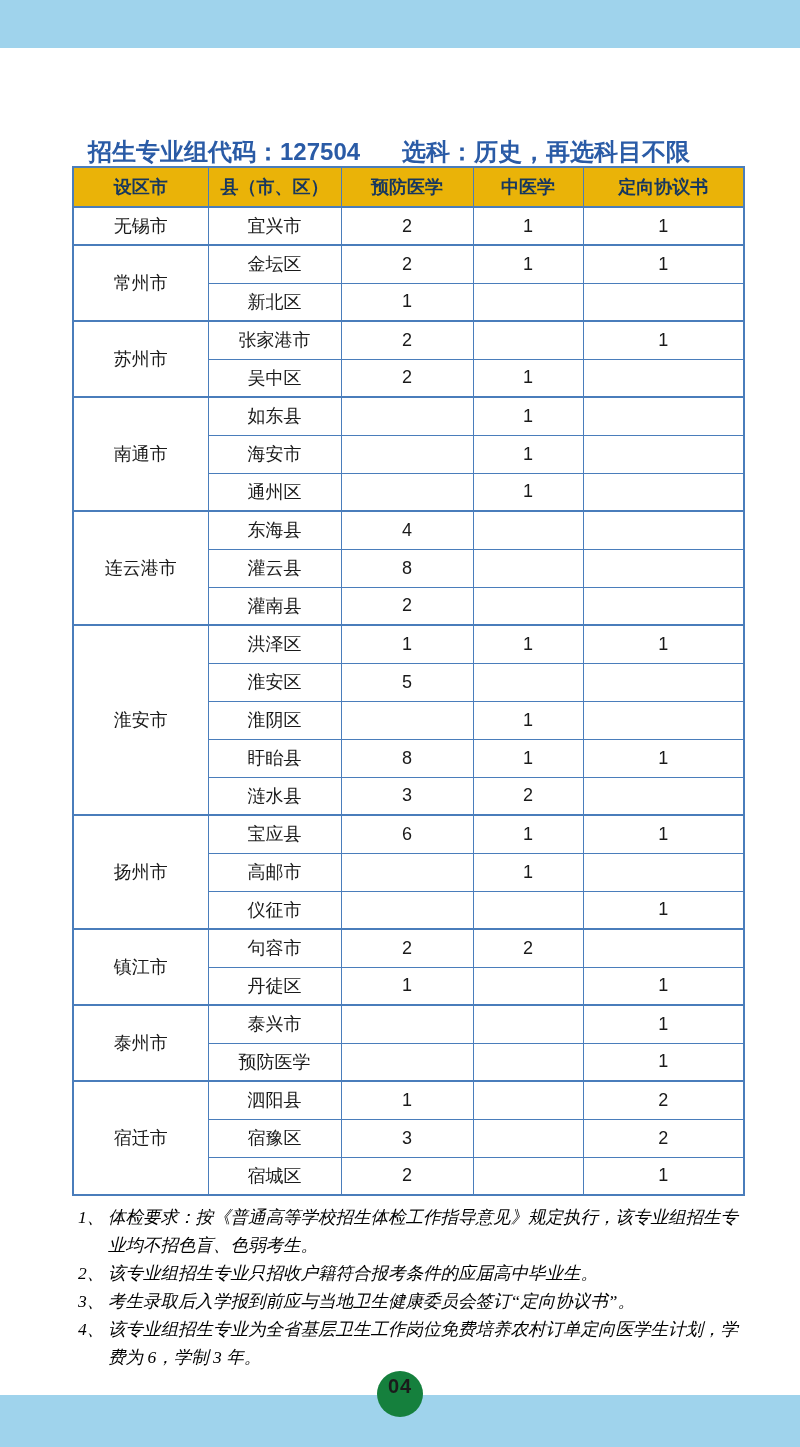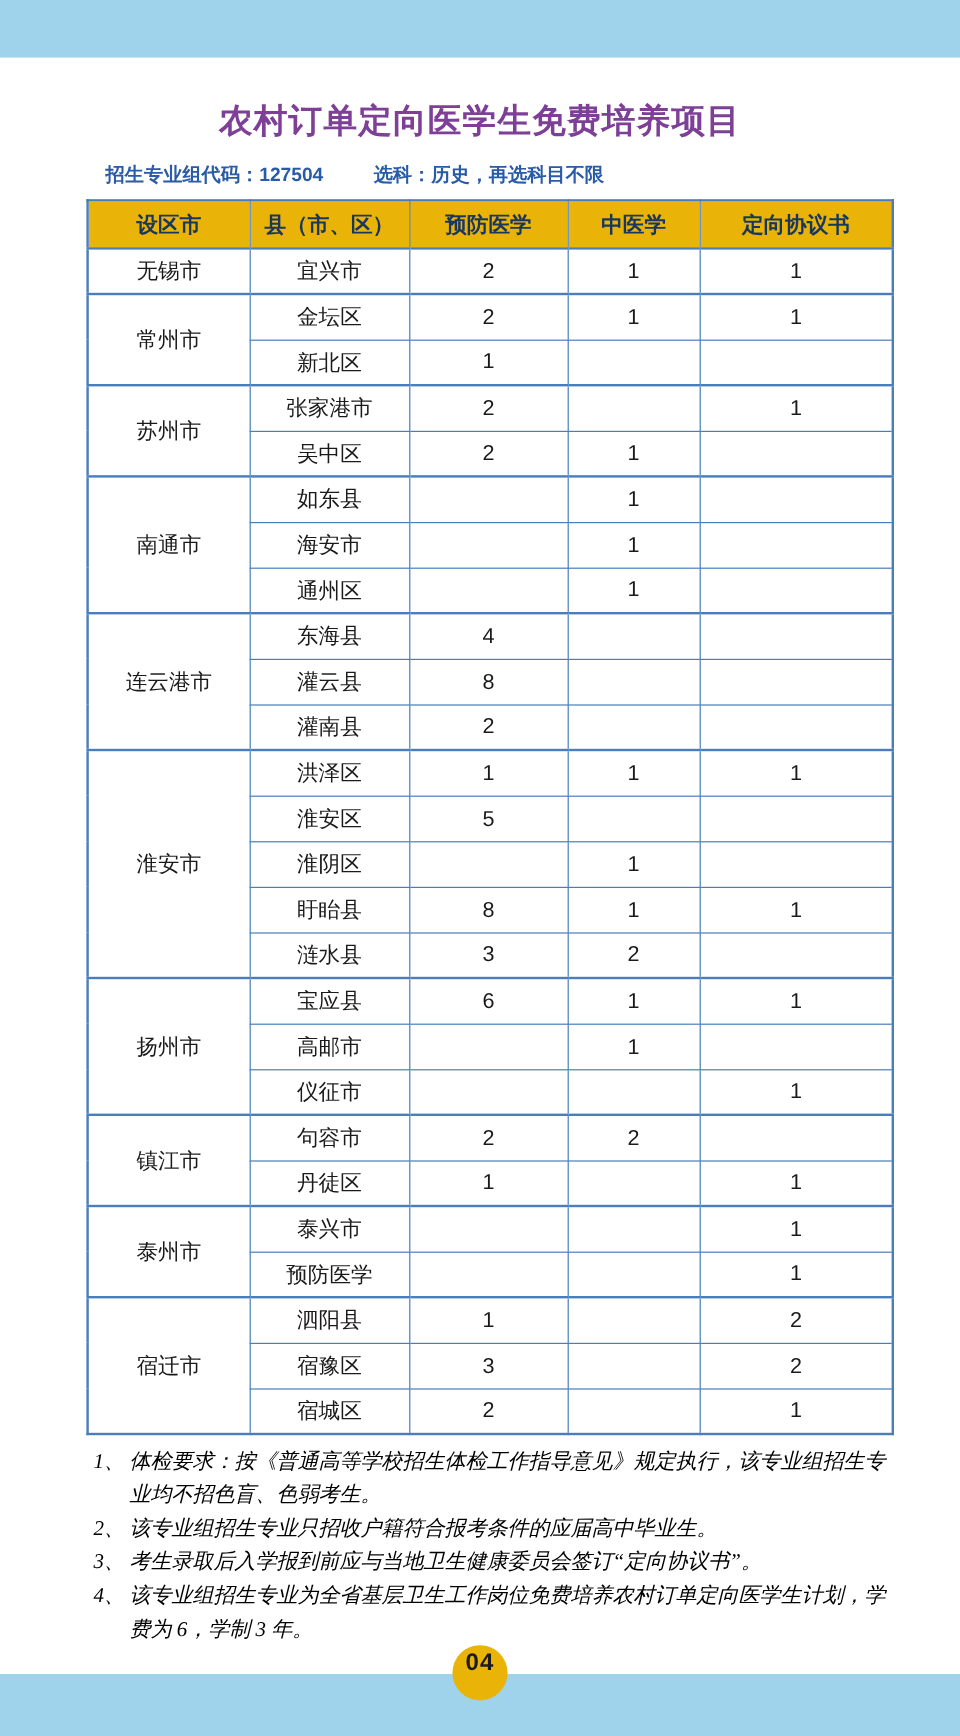--- a/index.html
+++ b/index.html
@@ -23,21 +23,21 @@
     width: 800px;
     text-align: center;
     font-size: 28px;
     font-weight: 900;
     color: #7e3f97;
     letter-spacing: 1px;
   }
 
   .meta {
     position: absolute; top: 136px; left: 88px;
-    font-size: 16px;
+    font-size: 24px;
     font-weight: bold;
     color: #2a5ba6;
     white-space: nowrap;
   }
   .meta .gap { display: inline-block; width: 42px; }
 
   table.plan {
     position: absolute; top: 166px; left: 72px;
     border-collapse: collapse;
     table-layout: fixed;
@@ -78,40 +78,39 @@
 
   .bottombar {
     position: absolute; left: 0; top: 1395px;
     width: 800px; height: 52px;
     background: #9fd3ec;
   }
   .page-badge {
     position: absolute; left: 377px; top: -24px;
     width: 46px; height: 46px;
     border-radius: 50%;
-    background: #eab308;
+    background: #15803d;
     text-align: center;
   }
   .page-badge span {
     display: block;
     margin-top: 4px;
     font-size: 20px;
     font-weight: bold;
     color: #1b1b1b;
     letter-spacing: 1px;
   }
 </style>
 </head>
 <body>
 
 <div class="page">
 
   <div class="topbar"></div>
 
-  <h1 class="title">农村订单定向医学生免费培养项目</h1>
 
   <div class="meta">
     <span>招生专业组代码：</span><span>127504</span><span class="gap"></span><span>选科：</span><span>历史，再选科目不限</span>
   </div>
 
   <table class="plan">
     <colgroup>
       <col style="width:135px">
         <col style="width:133px">
         <col style="width:132px">

